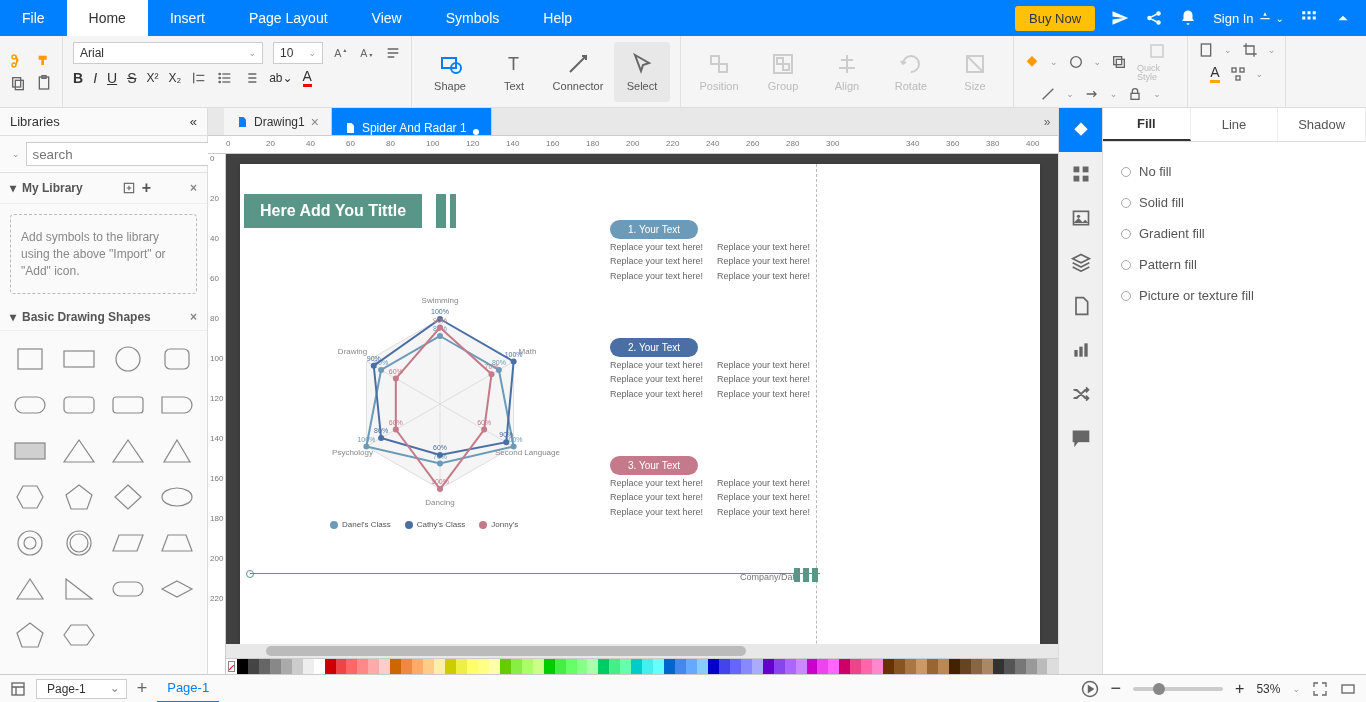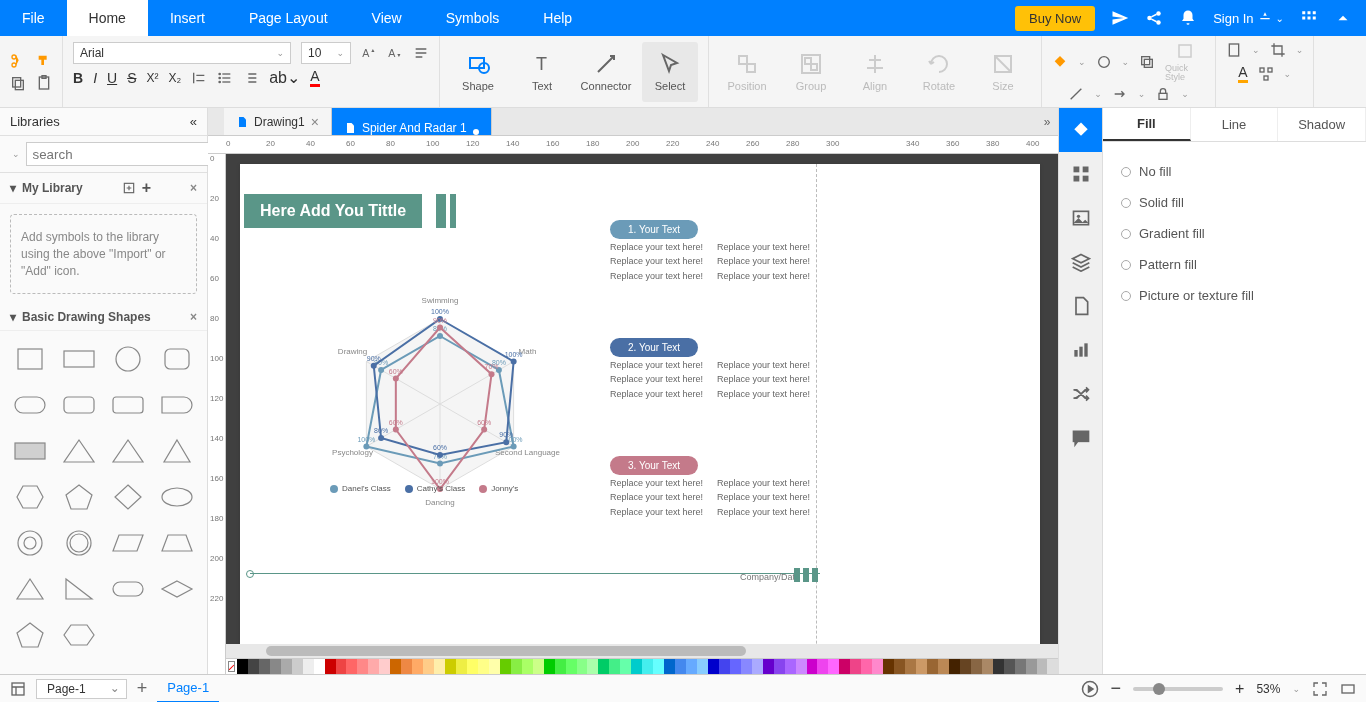--- a/index.html
+++ b/index.html
@@ -18,21 +18,21 @@
 .ribbon { height: 72px; background: #f5f5f5; border-bottom: 1px solid #ddd; display: flex; }
 .ribbon-group { border-right: 1px solid #e0e0e0; padding: 6px 10px; display: flex; align-items: center; gap: 8px; }
 .ribbon-col { display:flex; flex-direction:column; gap:6px; }
 .ribbon-row { display:flex; gap:10px; align-items:center; }
 .ribbon-btn { display:flex; flex-direction:column; align-items:center; justify-content:center; gap:4px; width:56px; height:60px; font-size:11px; color:#555; cursor:pointer; border-radius:3px; }
 .ribbon-btn.sel { background:#e8e8e8; }
 .ribbon-btn.dis { color:#bbb; }
 .ribbon-ico { width:24px; height:24px; }
 .small-ico { width:16px; height:16px; cursor:pointer; }
 .font-box, .size-box { border:1px solid #ccc; background:#fff; height:22px; padding:0 6px; display:flex; align-items:center; justify-content:space-between; cursor:pointer; }
-.font-box { width:218px; } .size-box { width:50px; }
+.font-box { width:190px; } .size-box { width:50px; }
 .dd { font-size:9px; color:#999; }
 
 
 .main { display:flex; height: calc(702px - 36px - 72px - 28px); }
 
 
 .left-panel { width:208px; border-right:1px solid #ddd; display:flex; flex-direction:column; background:#fafafa; }
 .lp-header { height:28px; display:flex; align-items:center; justify-content:space-between; padding:0 10px; border-bottom:1px solid #e0e0e0; font-size:13px; }
 .lp-search { display:flex; align-items:center; padding:6px; gap:6px; border-bottom:1px solid #e0e0e0; }
 .lp-search input { flex:1; border:1px solid #ccc; height:24px; padding:0 6px; }
@@ -75,21 +75,21 @@
 .tc1 { top:76px; } .tc2 { top:194px; } .tc3 { top:312px; }
 
 .footer-line { position:absolute; left:10px; right:220px; bottom:170px; border-top:1px solid #5a9688; }
 .footer-txt { position:absolute; right:240px; bottom:162px; font-size:9px; color:#777; }
 .footer-bars { position:absolute; right:222px; bottom:162px; display:flex; gap:3px; }
 .footer-bars div { width:6px; height:14px; background:#5a9688; }
 .footer-dot { position:absolute; left:6px; bottom:166px; width:8px; height:8px; border:1px solid #5a9688; border-radius:50%; }
 
 .radar { position:absolute; left:70px; top:110px; width:260px; height:260px; }
 .radar-legend { position:absolute; left:90px; top:320px; font-size:8px; color:#555; display:flex; gap:14px; }
-.radar-legend span { display:flex; align-items:center; gap:4px; }
+.radar-legend span { display:flex; align-items:center; gap:4px;margin-top:36px; }
 .radar-legend i { width:8px; height:8px; border-radius:50%; display:inline-block; }
 
 .color-strip { height:16px; display:flex; border-top:1px solid #ccc; }
 .color-strip div { flex:1; cursor:pointer; }
 .cs-no { width:20px; flex:none; background:#fff; position:relative; }
 .cs-no::after { content:''; position:absolute; inset:2px; border:1px solid #888; }
 .cs-no::before { content:''; position:absolute; left:2px; right:2px; top:50%; border-top:1px solid red; transform:rotate(-45deg); }
 .hscroll { height:14px; background:#e8e8e8; position:relative; }
 .hscroll-thumb { position:absolute; left:40px; width:480px; top:2px; bottom:2px; background:#bbb; border-radius:5px; }
 .collapse-right { width:22px; background:#e8e8e8; border-left:1px solid #ccc; display:flex; align-items:center; justify-content:center; font-size:12px; color:#666; cursor:pointer; }
@@ -226,21 +226,21 @@
           <circle cx="4" cy="6" r="1"></circle>
           <path d="M8 6h12"></path>
           <circle cx="4" cy="12" r="1"></circle>
           <path d="M8 12h12"></path>
           <circle cx="4" cy="18" r="1"></circle>
           <path d="M8 18h12"></path>
         </svg>
       <svg class="small-ico" viewBox="0 0 24 24" stroke="#666" stroke-width="2">
           <path d="M8 6h12M8 12h12M8 18h12"></path>
         </svg>
-      <span style="font-size:16px;cursor:pointer">ab⌄</span>
+      <span style="font-size:12px;cursor:pointer">ab⌄</span>
       <span style="font-size:14px;cursor:pointer;border-bottom:3px solid red">A</span>
     </div>
   </div>
   <div class="ribbon-group">
     <div class="ribbon-btn">
         <svg class="ribbon-ico" viewBox="0 0 24 24" fill="none" stroke="#0080ff" stroke-width="2">
           <rect x="4" y="6" width="14" height="10"></rect>
           <circle cx="18" cy="16" r="5"></circle>
         </svg>
         <span>Shape</span>

